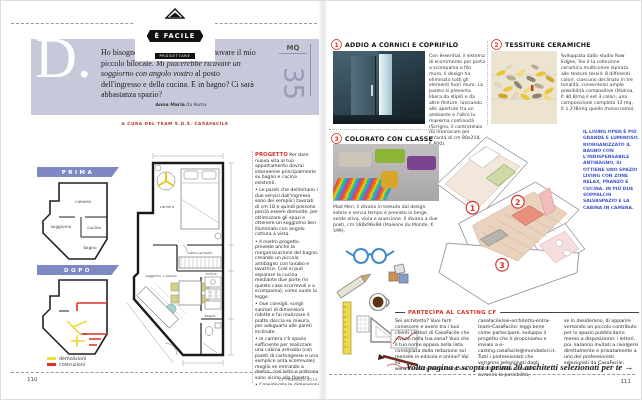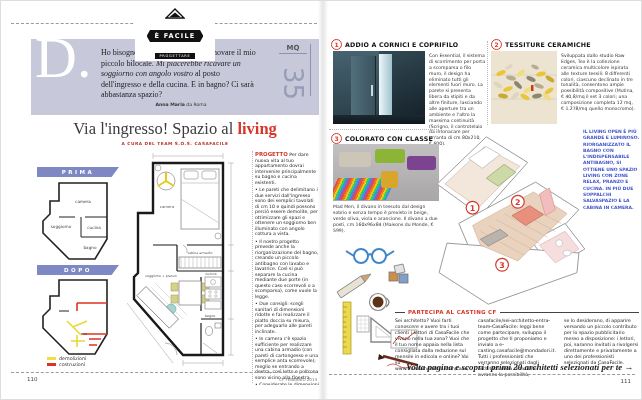--- a/index.html
+++ b/index.html
@@ -95,21 +95,20 @@
     <div id="qinitial" class="abs">D.</div>
     <div id="qtext" class="abs serif"><span>Ho bisogno del vostro aiuto per rinnovare il mio piccolo bilocale. </span><span class="it">Mi piacerebbe ricavare un soggiorno con angolo vostro</span><span> al posto dell'ingresso e della cucina. E in bagno? Ci sarà abbastanza spazio?</span></div>
     <div id="qauthor" class="abs"><b>Anna Maria</b><span> da Roma</span></div>
     <div id="mq" class="abs">
       <span class="lbl">MQ</span>
       <span class="val">35</span>
     </div>
   </div>
 
   <div id="title-block" class="abs">
-    <h1><span>Via l'ingresso! Spazio al </span><span class="accent">living</span></h1>
     <div id="byline">A CURA DEL TEAM S.O.S. CASAFACILE</div>
   </div>
 
   <div class="banner abs" style="left:36px;top:166px;">PRIMA</div>
   <svg class="abs" style="left:36px;top:178px;" width="82" height="84" viewBox="0 0 82 84">
     <path d="M22,4 H70 V60 L58,80 H32 L6,54 V42 L13,35 V22 H22 Z" fill="#fff" stroke="#222" stroke-width="1.6"></path>
     <path d="M22,38 H38 M48,38 H70 M44,38 V58 M44,58 H70" fill="none" stroke="#222" stroke-width="1"></path>
     <text x="46" y="24" font-size="4.2" fill="#444" text-anchor="middle">camera</text>
     <text x="24" y="49" font-size="4.2" fill="#444" text-anchor="middle">soggiorno</text>
     <text x="57" y="50" font-size="4.2" fill="#444" text-anchor="middle">cucina</text>

